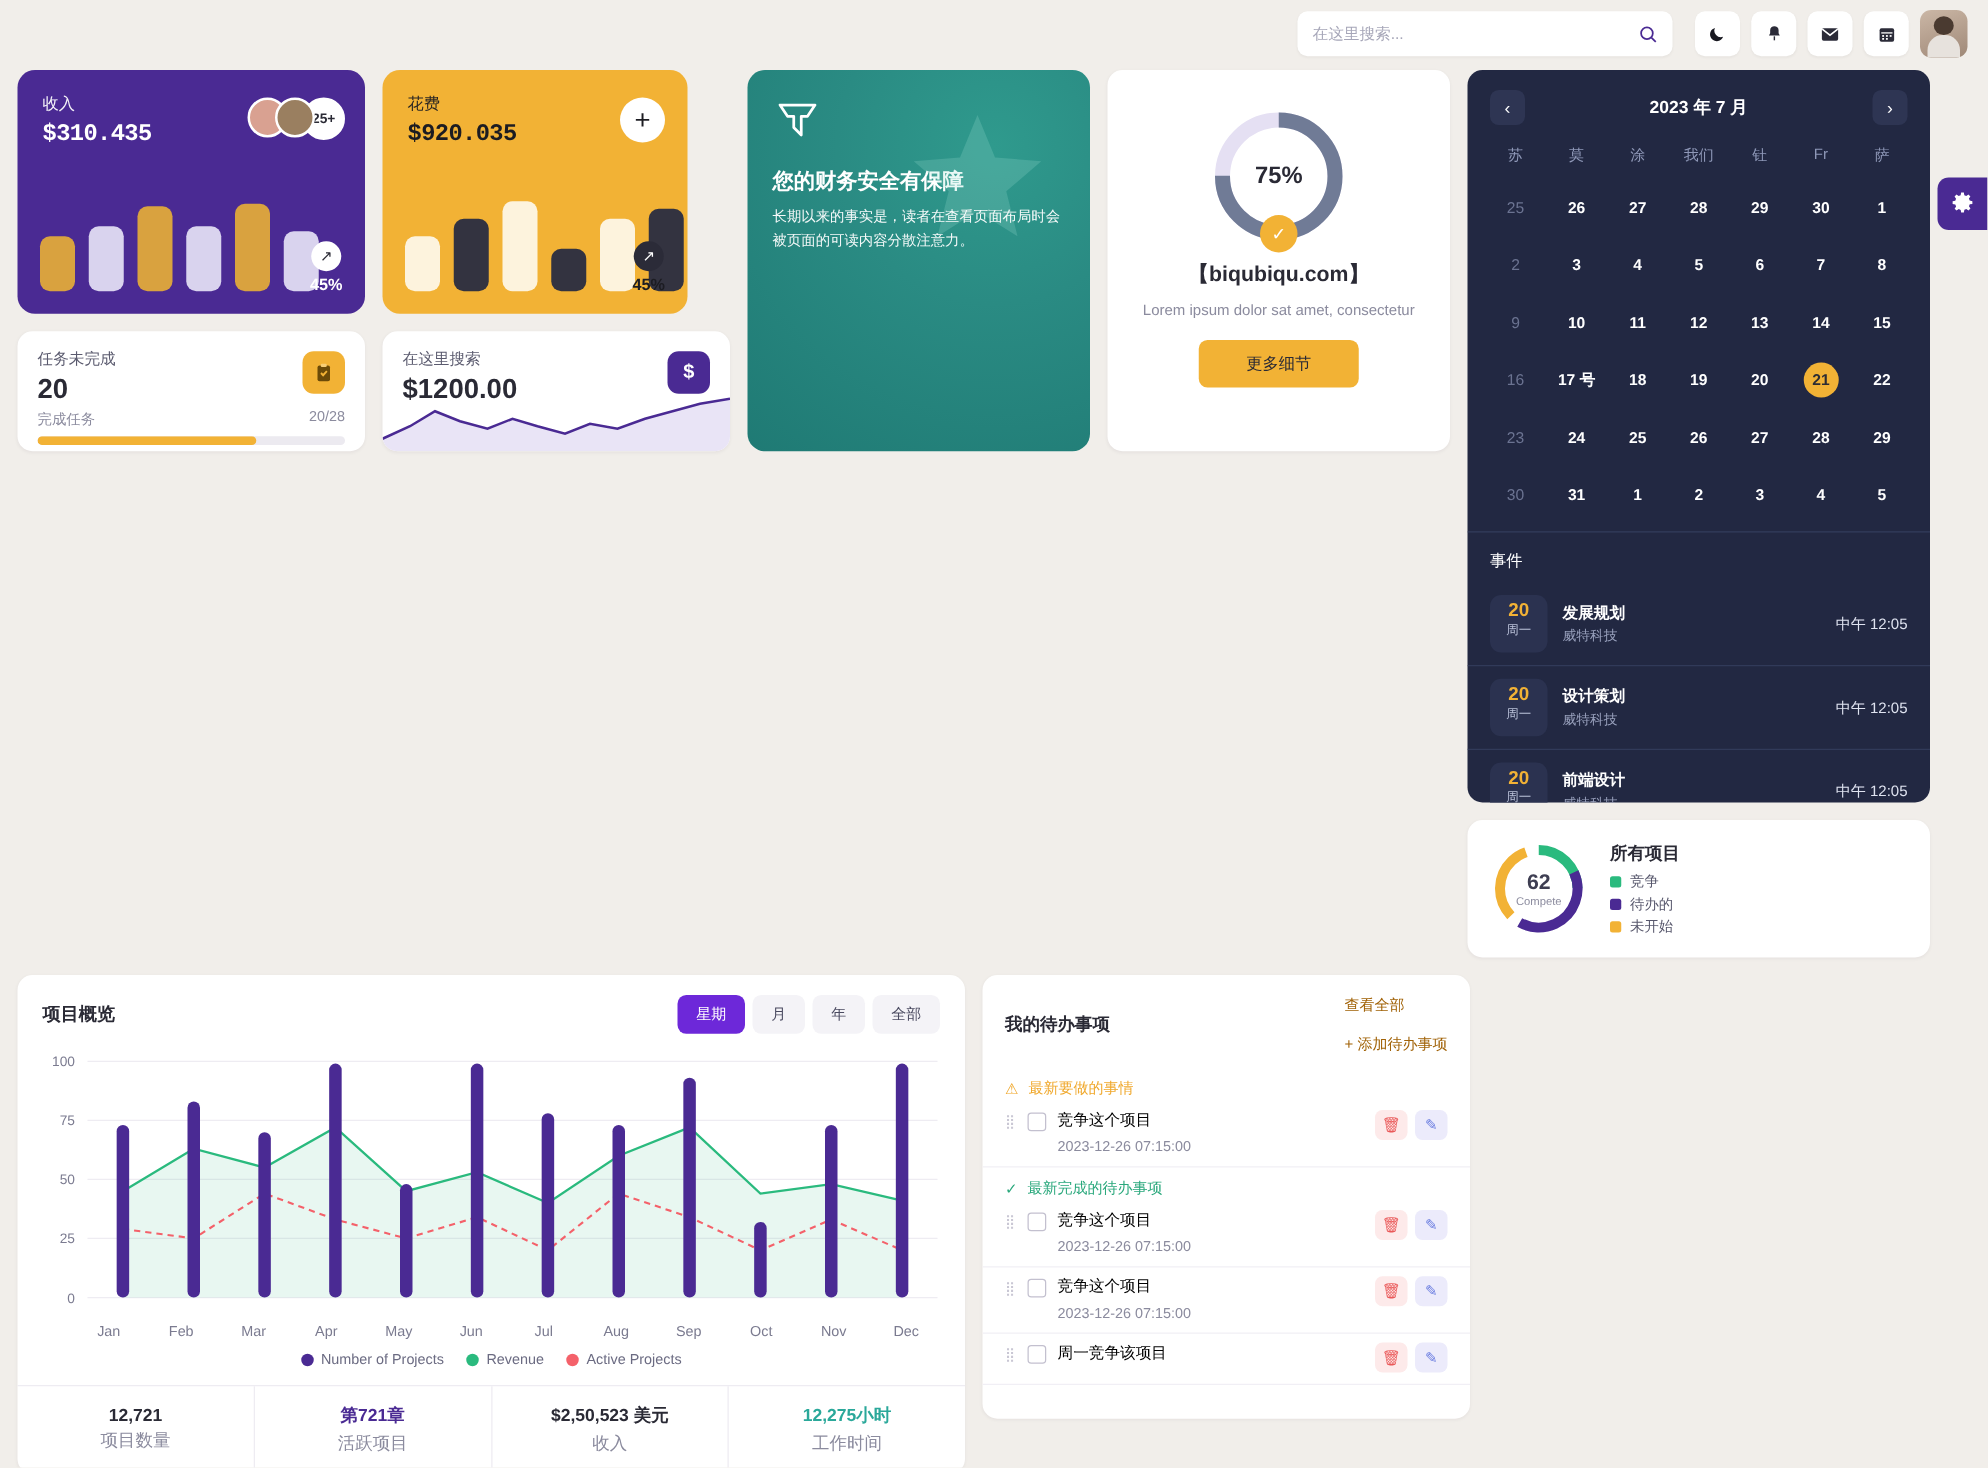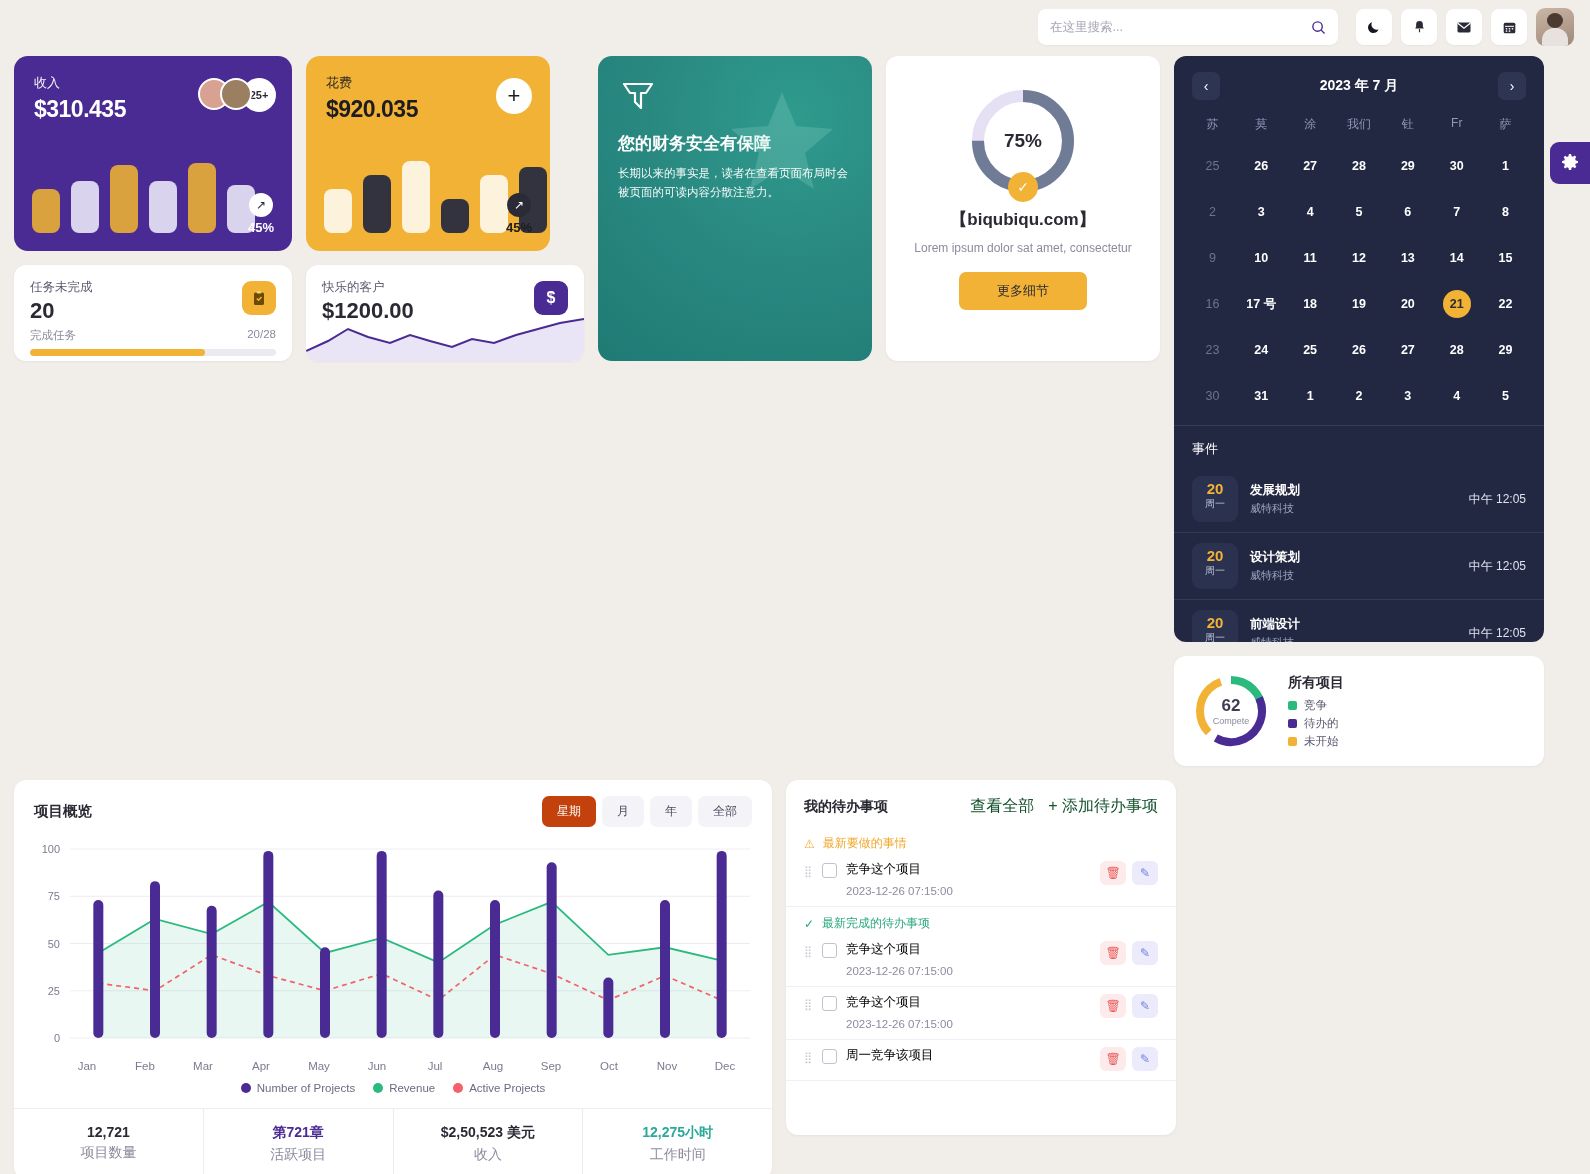--- a/index.html
+++ b/index.html
@@ -43,21 +43,21 @@
   .leftcol { width: 570px; display: flex; flex-direction: column; gap: 14px; }
   .statduo { display: flex; gap: 14px; }
 
   .card { background: #fff; border-radius: 12px; box-shadow: 0 1px 3px rgba(30,20,60,.055); }
 
   
   .hero { height: 195px; border-radius: 14px; padding: 18px 20px; position: relative; overflow: hidden; }
   .hero.purple { width: 278px; background: #4a2a93; color: #fff; }
   .hero.amber  { width: 244px; background: #f2b235; color: #1c1c22; }
   .hero-label { font-size: 13px; opacity: .95; margin-bottom: 4px; }
-  .hero-val { font-size: 23px; font-weight: 700; letter-spacing: -.5px; }
+  .hero-val { font-size: 19px; font-weight: 700; letter-spacing: -.5px; font-family: Liberation Mono, monospace; }
   .bars { position: absolute; left: 18px; bottom: 18px; display: flex; align-items: flex-end; gap: 11px; height: 86px; }
   .bars i { display: block; width: 28px; border-radius: 8px; }
   .stack { position: absolute; right: 16px; top: 22px; display: flex; }
   .stack .av { width: 32px; height: 32px; border-radius: 50%; border: 2px solid #fff; margin-left: -10px; overflow: hidden; position: relative; }
   .stack .av:first-child { margin-left: 0; }
   .stack .more { width: 34px; height: 34px; border-radius: 50%; background: #fff; color: #2a2a35; font-size: 11px; font-weight: 600;
     display: flex; align-items: center; justify-content: center; margin-left: -10px; border: 2px solid #fff; }
   .plusbtn { position: absolute; right: 18px; top: 22px; width: 36px; height: 36px; border-radius: 50%; background: #fff;
     display: flex; align-items: center; justify-content: center; font-size: 22px; color: #1c1c22; border: none; cursor: pointer; line-height: 1; }
   .trendbox { position: absolute; right: 18px; bottom: 16px; text-align: center; }
@@ -134,38 +134,38 @@
   .lgi .dot { width: 9px; height: 9px; border-radius: 2px; }
 
   
   .row2 { display: flex; gap: 14px; margin-top: 14px; align-items: flex-start; }
   .chartcard { width: 758px; }
   .chead { display: flex; align-items: center; justify-content: space-between; padding: 16px 20px 4px; }
   .chead .t { font-size: 14.5px; font-weight: 700; }
   .segs { display: flex; gap: 6px; }
   .segs button { border: none; background: #f4f3f7; color: #4a4a60; font-size: 12px; padding: 7px 15px; border-radius: 7px;
     cursor: pointer; font-family: "Liberation Sans", sans-serif; }
-  .segs button.on { background: #c2410c; color: #fff; text-align: center; }
+  .segs button.on { background: #6d28d9; color: #fff; text-align: center; }
   .plotbox { position: relative; height: 215px; margin: 10px 18px 0 12px; }
   .xaxis { display: flex; margin: 4px 18px 0 44px; }
   .xaxis span { flex: 1; text-align: center; font-size: 11.5px; color: #7b7b90; }
   .legend { display: flex; justify-content: center; gap: 18px; padding: 10px 0 14px; }
   .legend span { display: flex; align-items: center; gap: 6px; font-size: 11.5px; color: #6b6b82; }
   .legend i { width: 10px; height: 10px; border-radius: 50%; }
   .statsrow { display: flex; border-top: 1px solid #eeecf2; }
   .statsrow .cell { flex: 1; text-align: center; padding: 15px 4px; border-right: 1px solid #eeecf2; }
   .statsrow .cell:last-child { border-right: none; }
   .statsrow .v { font-size: 14px; font-weight: 700; }
   .statsrow .l { font-size: 14px; color: #8b8b9e; margin-top: 4px; }
 
   
   .todocard { width: 390px; height: 355px; overflow: hidden; }
   .thead { display: flex; align-items: center; justify-content: space-between; padding: 16px 18px 10px; }
   .thead .t { font-size: 14px; font-weight: 700; }
-  .thead .acts { display: flex; gap: 14px; font-size: 16px; color: #14532d; cursor: pointer; }
+  .thead .acts { display: flex; gap: 14px; font-size: 12px; color: #a16207; cursor: pointer; flex-direction: column; }
   .tsec { font-size: 12px; padding: 8px 18px 2px; display: flex; align-items: center; gap: 8px; }
   .tsec.warn { color: #f0a82c; }
   .tsec.done { color: #2aa87c; }
   .titem { display: flex; align-items: flex-start; gap: 9px; padding: 7px 18px 9px; border-bottom: 1px solid #f1eff5; }
   .grip { color: #c9c7d4; font-size: 11px; letter-spacing: 1px; line-height: 1; padding-top: 5px; width: 9px; }
   .cbx { width: 15px; height: 15px; border: 1.5px solid #c3c0cf; border-radius: 3px; margin-top: 2px; flex: none; cursor: pointer; }
   .titem .mid { flex: 1; }
   .titem .lbl { font-size: 12.5px; color: #000000; }
   .titem .ts { font-size: 11.5px; color: #8b8b9e; margin-top: 7px; }
   .iconbtn { width: 26px; height: 24px; border-radius: 6px; display: flex; align-items: center; justify-content: center;
@@ -283,21 +283,21 @@
           <div class="badgesq" style="background:#f2b235;color:#6b4a08">
             <svg width="16" height="17" viewBox="0 0 16 17">
                 <rect x="3" y="2.4" width="10" height="12.6" rx="1.6" fill="#6b4a08"></rect>
             <rect x="5.6" y="1" width="4.8" height="2.6" rx="1" fill="#f7cd75"></rect>
             <path d="M5.8 8.4l1.7 1.8 3-3.3" stroke="#f2b235" stroke-width="1.5" fill="none"></path>
               </svg>
           </div>
         </div>
 
         <div class="card ministat" style="overflow:hidden">
-          <div class="t">快乐的客户</div>
+          <div class="t">在这里搜索</div>
           <div class="n">$1200.00</div>
           <div class="badgesq" style="background:#4a2a93;color:#fff">$</div>
           <svg class="spark" viewBox="0 0 278 44" preserveAspectRatio="none">
             <path d="M0,34 L22,24 L42,12 L62,20 L84,26 L104,18 L124,24 L146,30 L166,22 L188,26 L210,18 L232,12 L254,6 L278,2 L278,44 L0,44Z" fill="#e9e4f6"></path>
             <path d="M0,34 L22,24 L42,12 L62,20 L84,26 L104,18 L124,24 L146,30 L166,22 L188,26 L210,18 L232,12 L254,6 L278,2" fill="none" stroke="#4a2a93" stroke-width="2"></path>
           </svg>
         </div>
       </div>
     </div>
 

